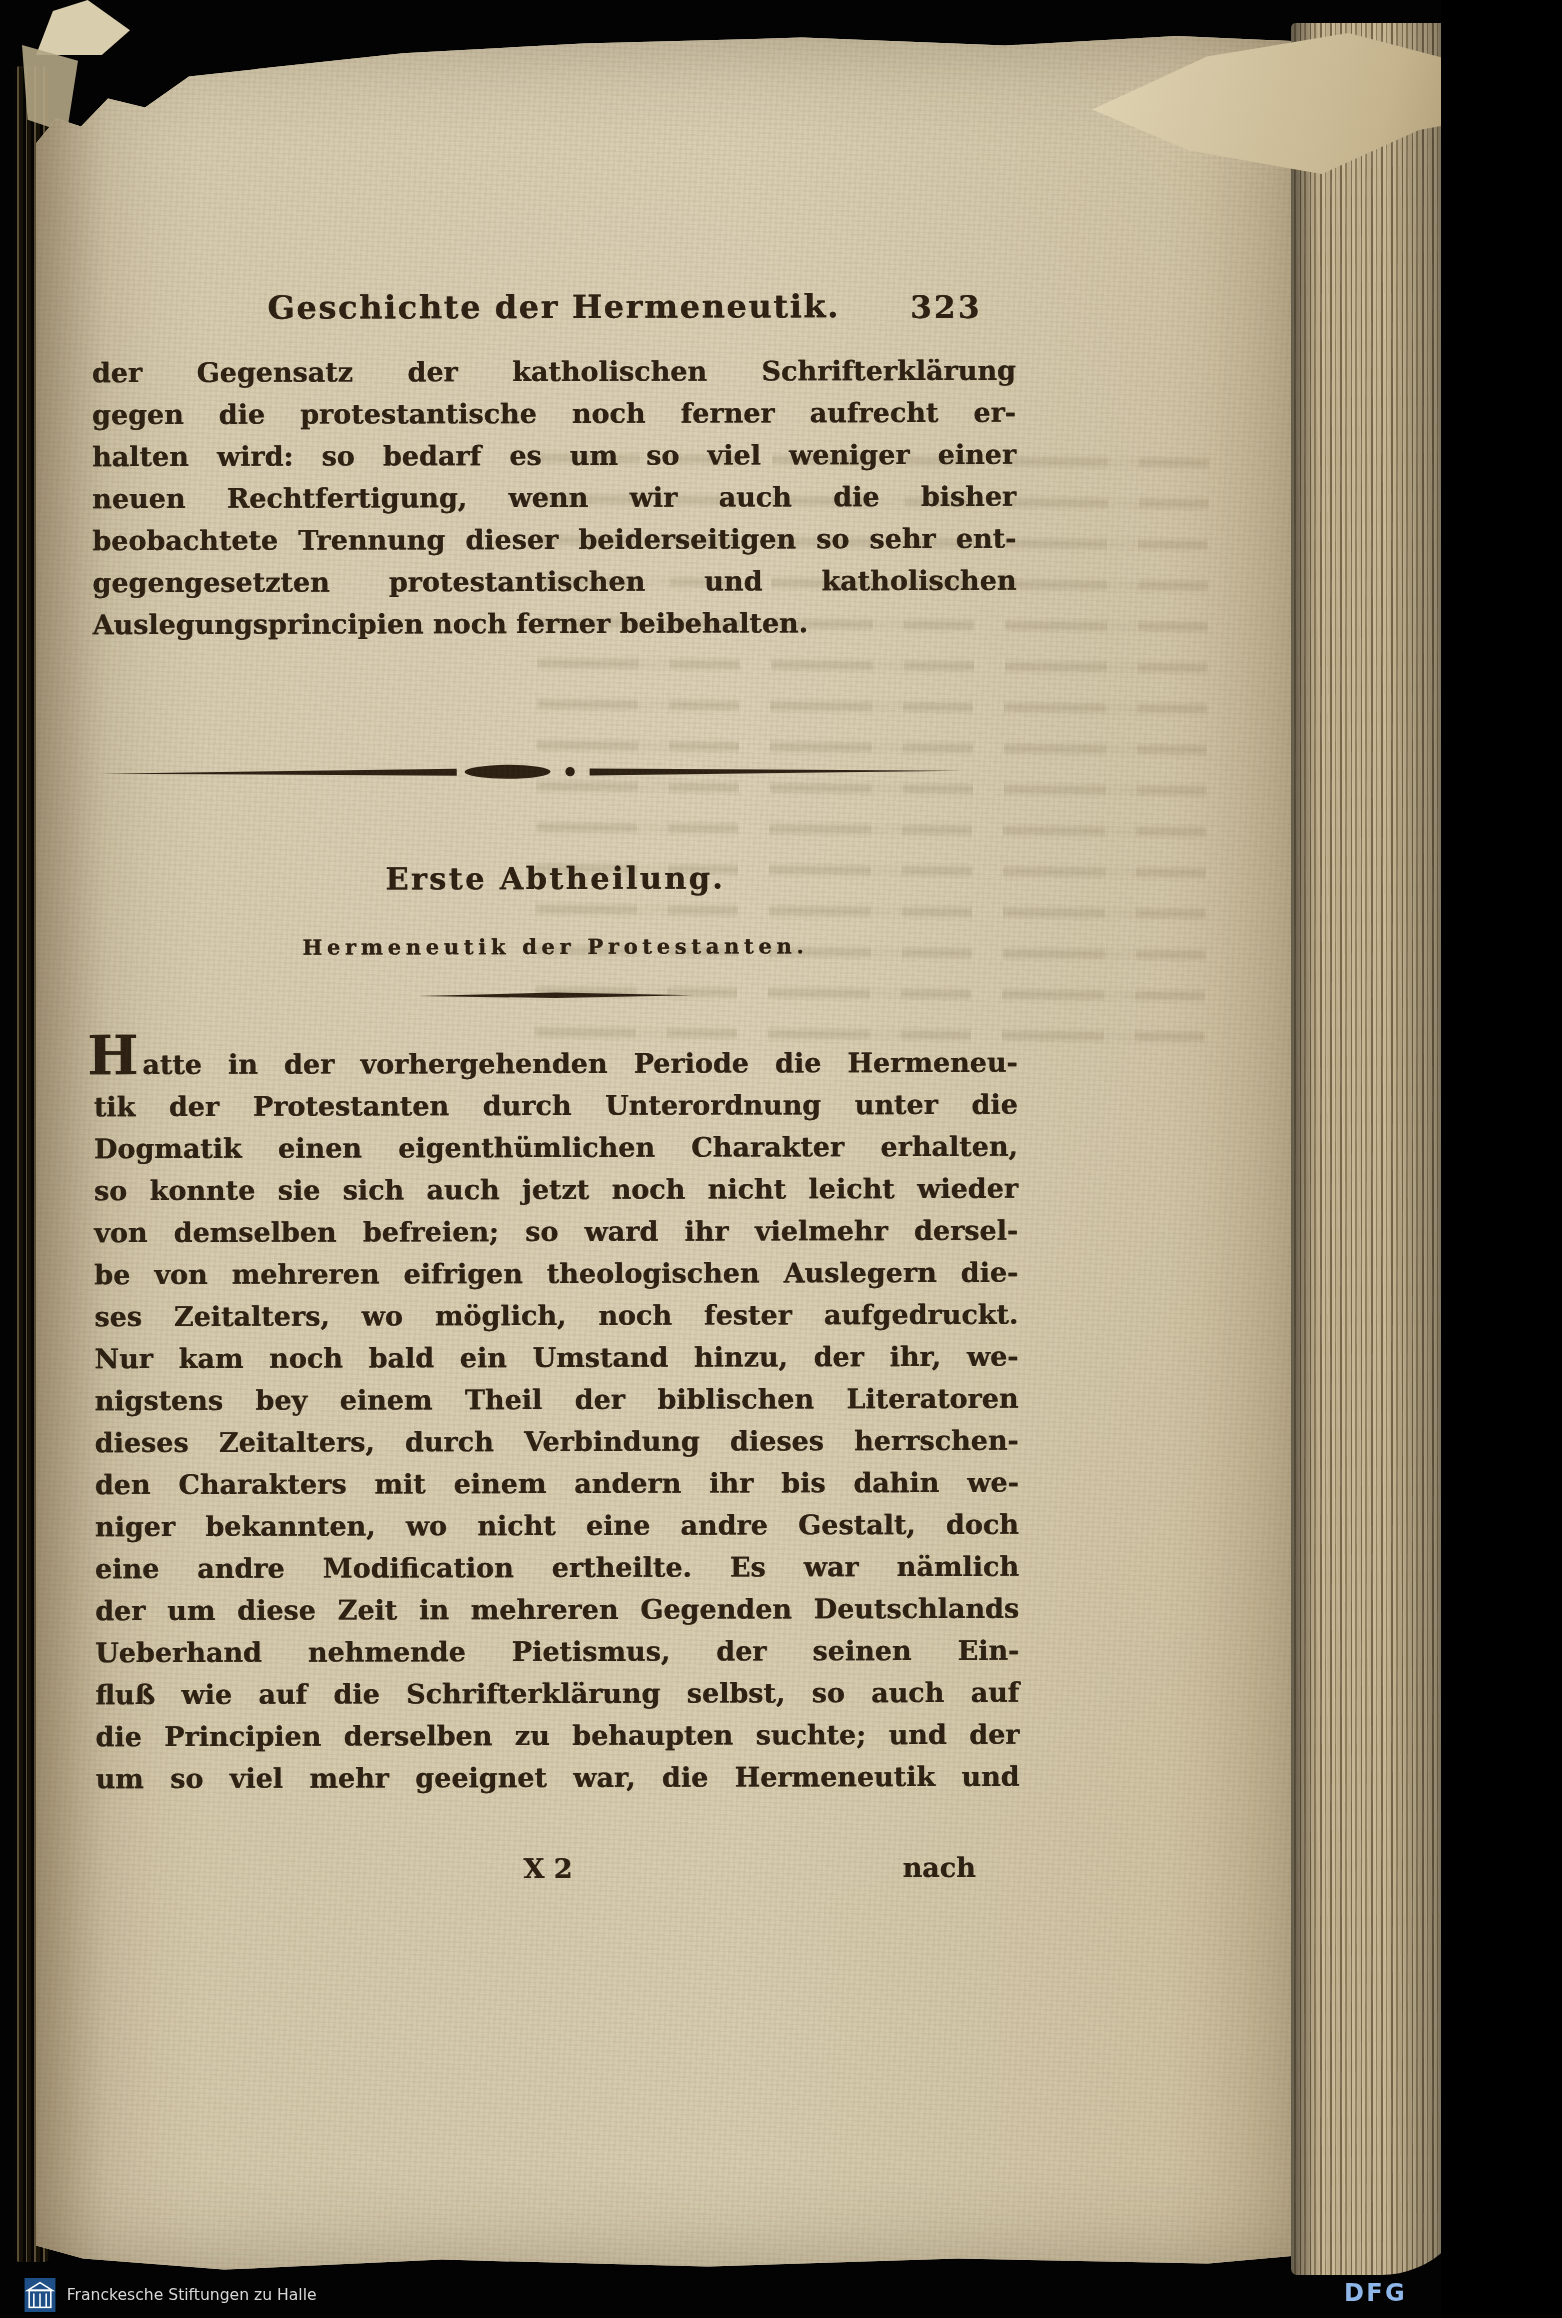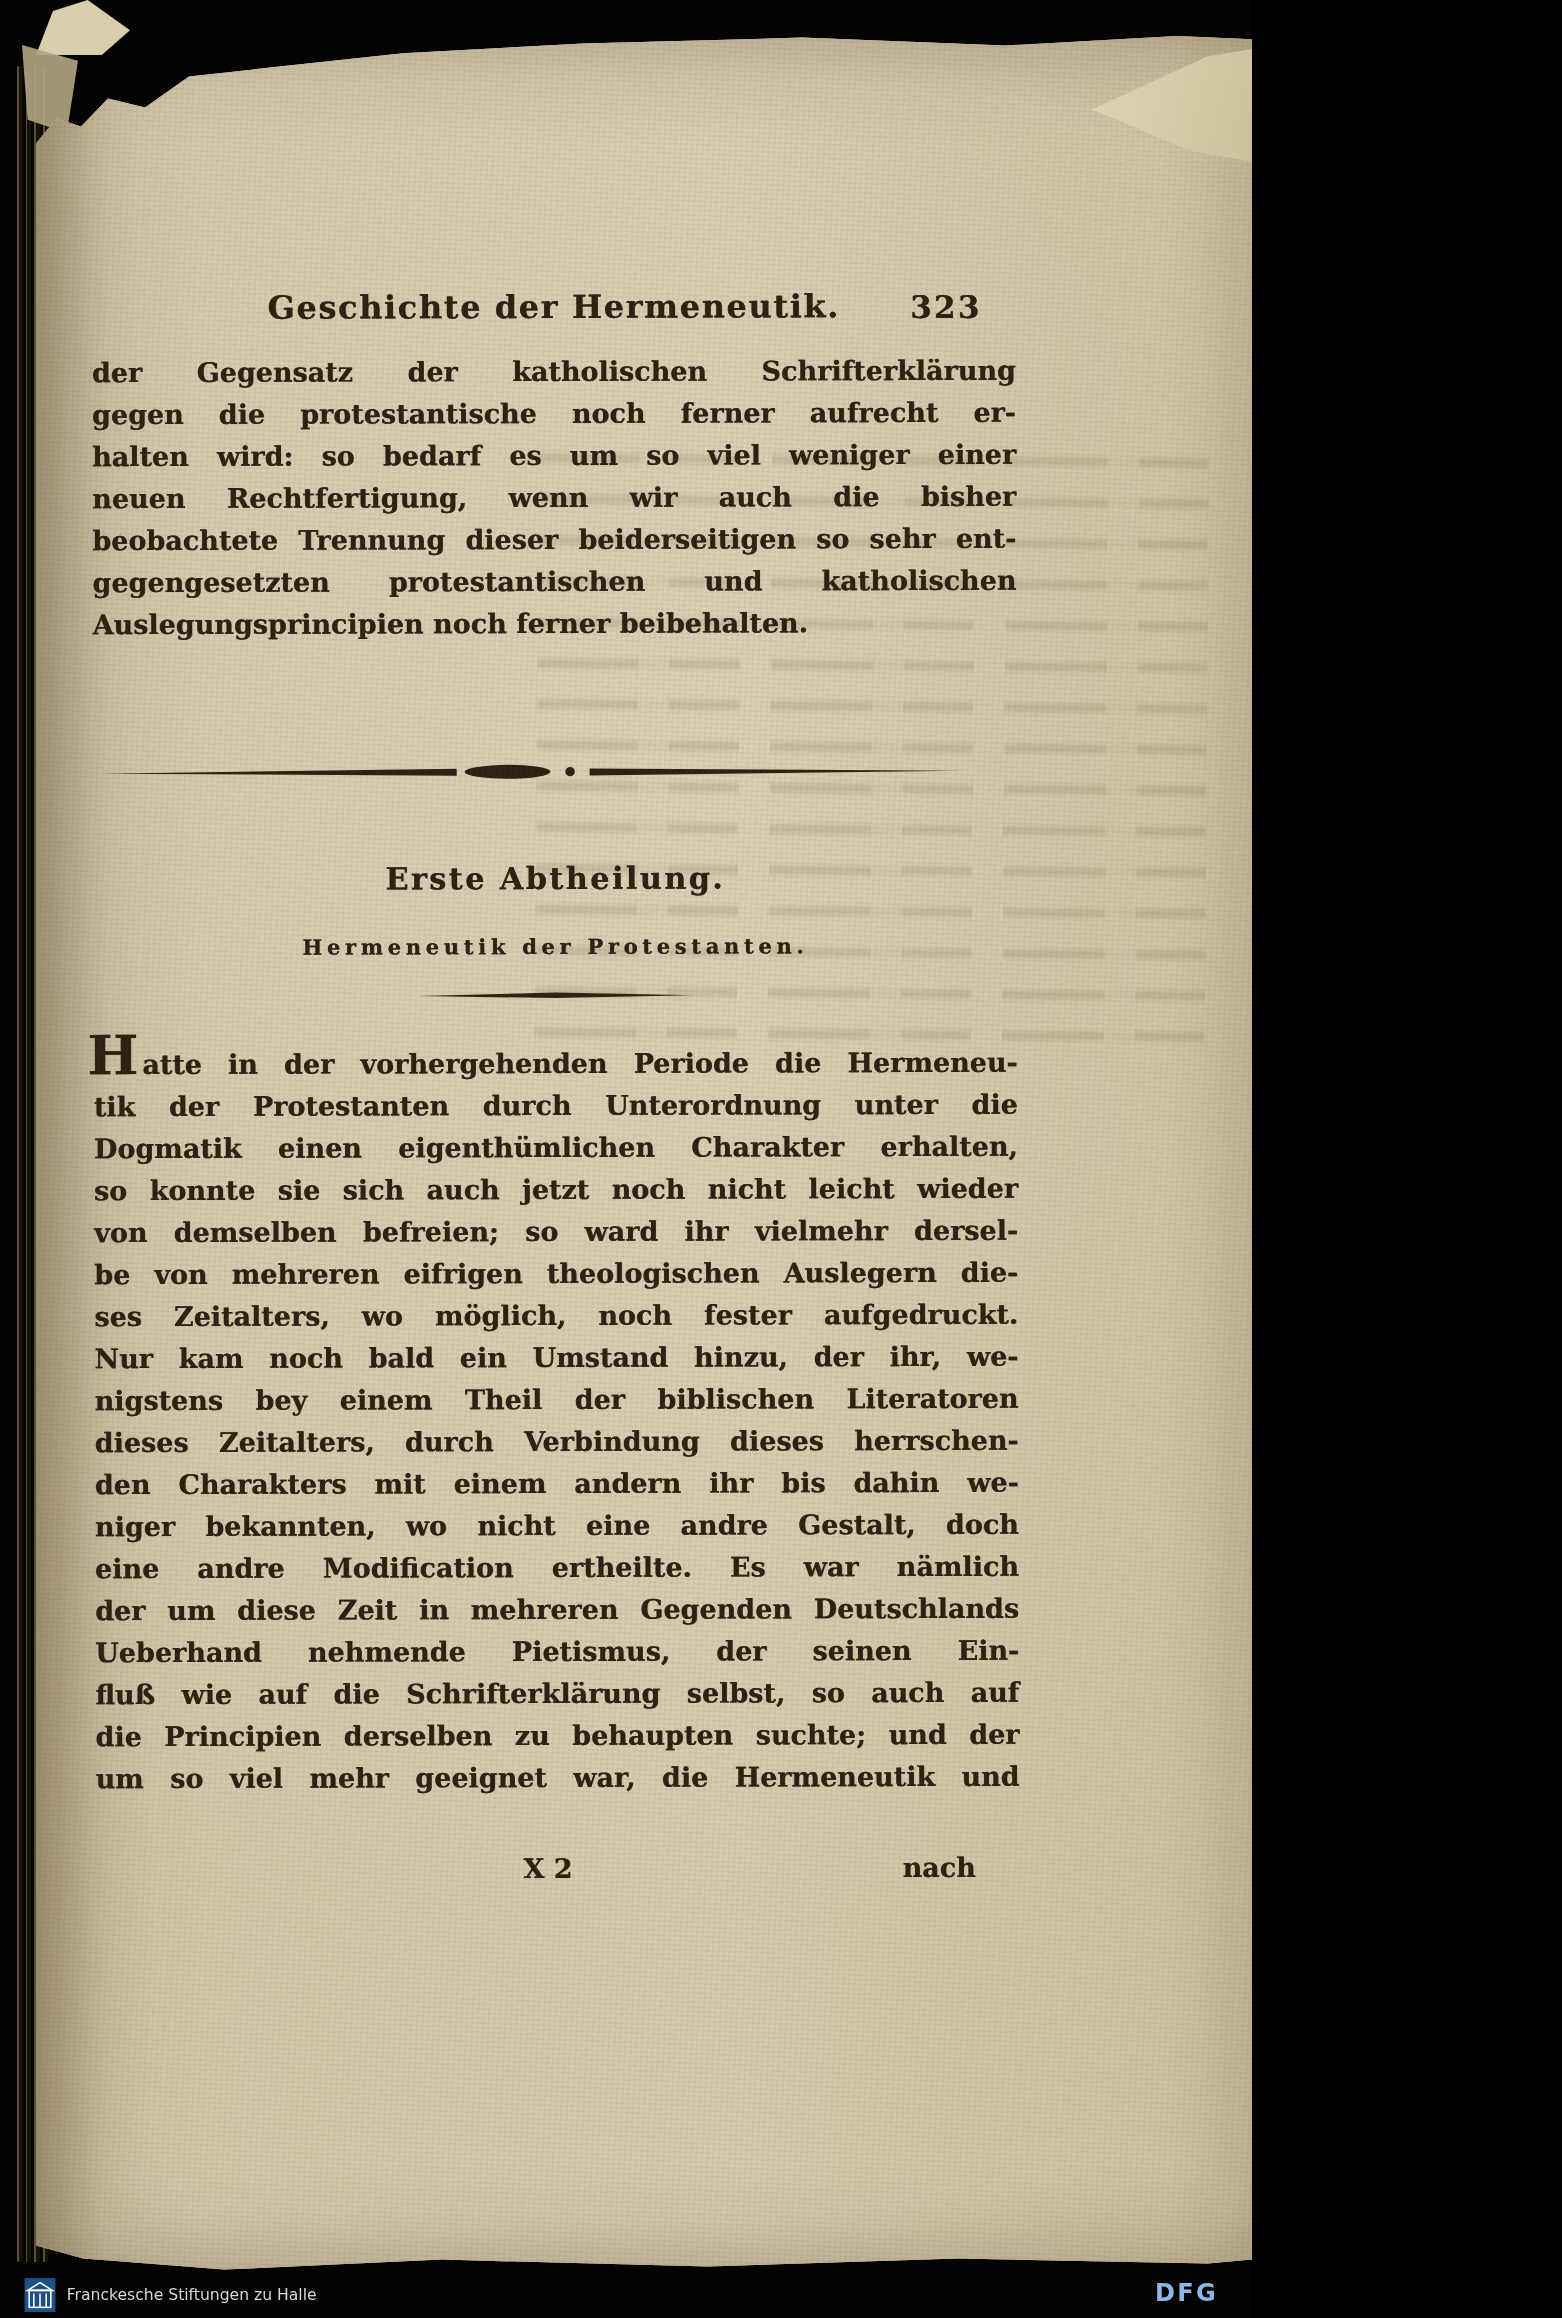--- a/index.html
+++ b/index.html
@@ -1,18 +1,18 @@
 <!DOCTYPE html>
 <html style="font-size:12.5px"><head>
 <meta charset="utf-8">
 <title>Scan</title>
 <style>
   html,body{margin:0;padding:0;background:#000;}
   .stage{
-    position:relative;width:1252px;height:2319px;background:#030303;overflow:hidden;
+    position:relative;width:1441px;height:2319px;background:#030303;overflow:hidden;
     font-family:"DejaVu Serif", serif;
   }
   
   .gutter{
     position:absolute;left:14px;top:66px;width:36px;height:2196px;
     background:repeating-linear-gradient(90deg,#060504 0 3.1px,#5a4d36 3.1px 4.7px,#171208 4.7px 8.6px);
     border-radius:6.3px;
   }
   .paper{
     position:absolute;left:36px;top:26.6px;width:1282px;height:2254px;

